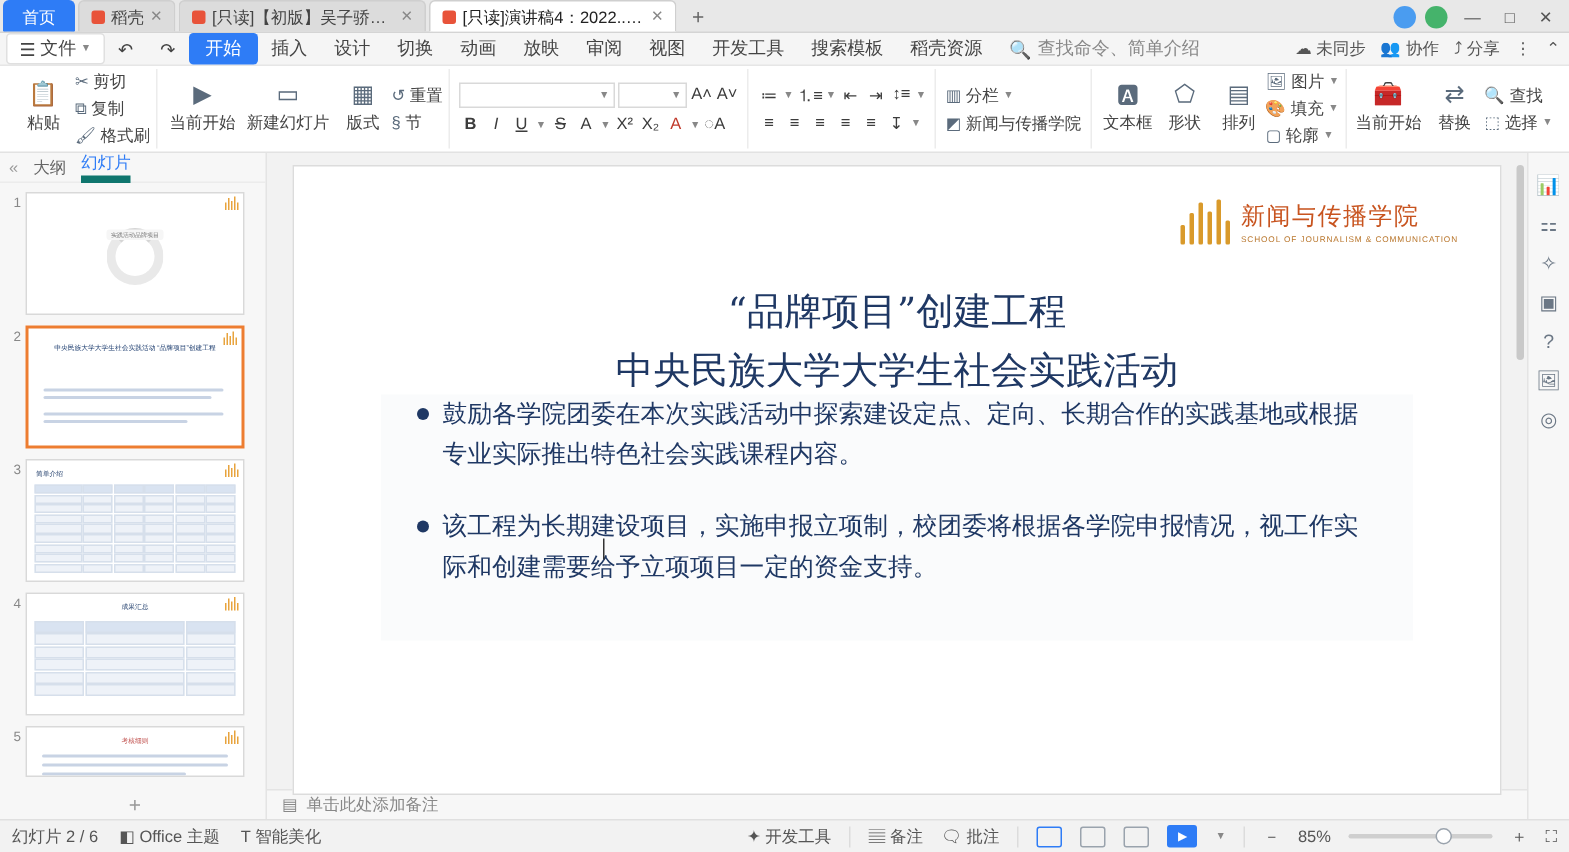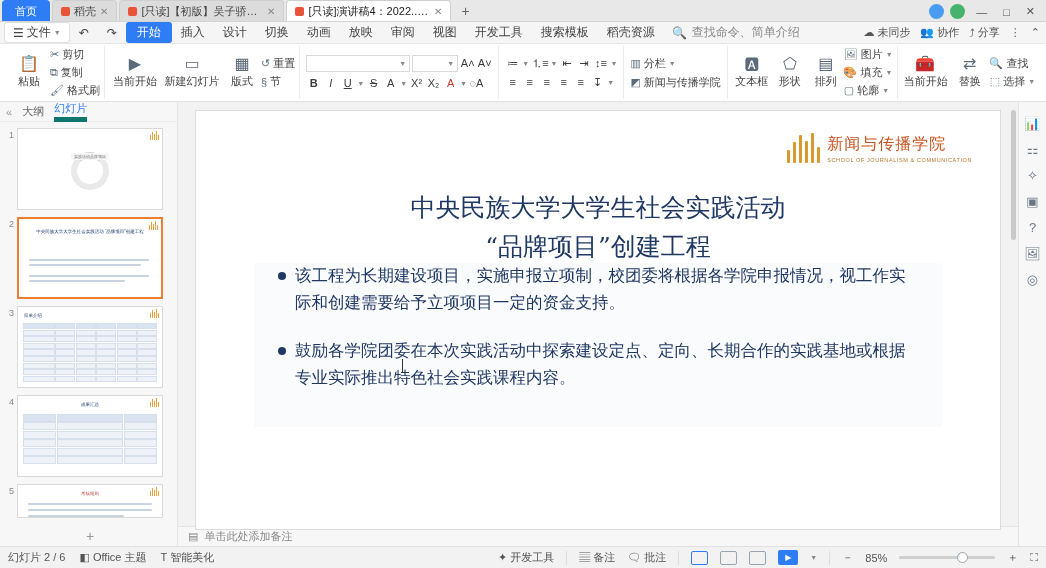--- a/index.html
+++ b/index.html
@@ -565,33 +565,33 @@
                 <i style="height:30px"></i>
                 <i style="height:16px"></i>
             </div>
             <div class="brandtxt">
               <div class="cn">新闻与传播学院</div>
               <div class="en">SCHOOL OF JOURNALISM &amp; COMMUNICATION</div>
             </div>
           </div>
 
           <div class="stitle">
+            <div>“品牌项目”创建工程</div>
             <div>中央民族大学大学生社会实践活动</div>
-            <div>“品牌项目”创建工程</div>
           </div>
 
           <div class="contentbox">
             <div class="caret-ibeam"></div>
             <div class="bullet">
               <span class="dot"></span>
-              <span class="btext">该工程为长期建设项目，实施申报立项制，校团委将根据各学院申报情况，视工作实际和创建需要给予立项项目一定的资金支持。</span>
+              <span class="btext">鼓励各学院团委在本次实践活动中探索建设定点、定向、长期合作的实践基地或根据专业实际推出特色社会实践课程内容。</span>
             </div>
             <div class="bullet">
               <span class="dot"></span>
-              <span class="btext">鼓励各学院团委在本次实践活动中探索建设定点、定向、长期合作的实践基地或根据专业实际推出特色社会实践课程内容。</span>
+              <span class="btext">该工程为长期建设项目，实施申报立项制，校团委将根据各学院申报情况，视工作实际和创建需要给予立项项目一定的资金支持。</span>
             </div>
           </div>
 
         </div>
         <div class="scroll-v">
             <i></i>
           </div>
       </div>
 
       <div class="notesbar">

